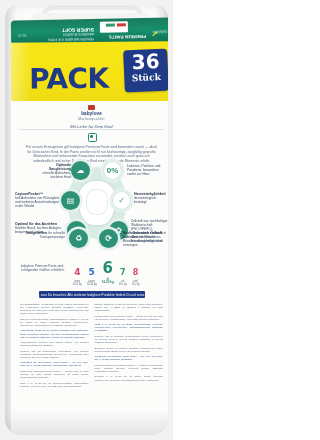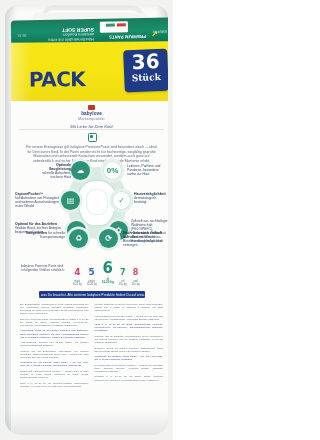--- a/index.html
+++ b/index.html
@@ -75,21 +75,21 @@
   }
   .yellow-sheen{position:absolute;left:0;top:0;width:20px;height:100%;
     background:linear-gradient(90deg,rgba(255,255,255,.35),rgba(255,255,255,0));}
   .jumbo{
     position:absolute;left:18px;top:8px;
     color:#1f3a87;font-weight:bold;font-size:21px;letter-spacing:-.6px;
     line-height:20px;font-family:"DejaVu Sans",sans-serif;
   }
   .pack{
     position:absolute;left:18px;top:27px;
-    color:#1f3a87;font-weight:bold;font-size:20px;letter-spacing:-.6px;
+    color:#1f3a87;font-weight:bold;font-size:28px;letter-spacing:-.6px;
     line-height:20px;font-family:"DejaVu Sans",sans-serif;
   }
   .badge36{
     position:absolute;left:113px;top:8px;width:44px;height:42px;
     background:#1f3a87;border-radius:4px;transform:rotate(-2deg);
     box-shadow:0 1px 2px rgba(0,0,0,.22);
   }
   .badge36 .n36{position:absolute;left:0;right:0;top:2px;text-align:center;
     color:#ffffff;font-weight:bold;font-size:20px;line-height:21px;
     font-family:"DejaVu Sans",sans-serif;}

